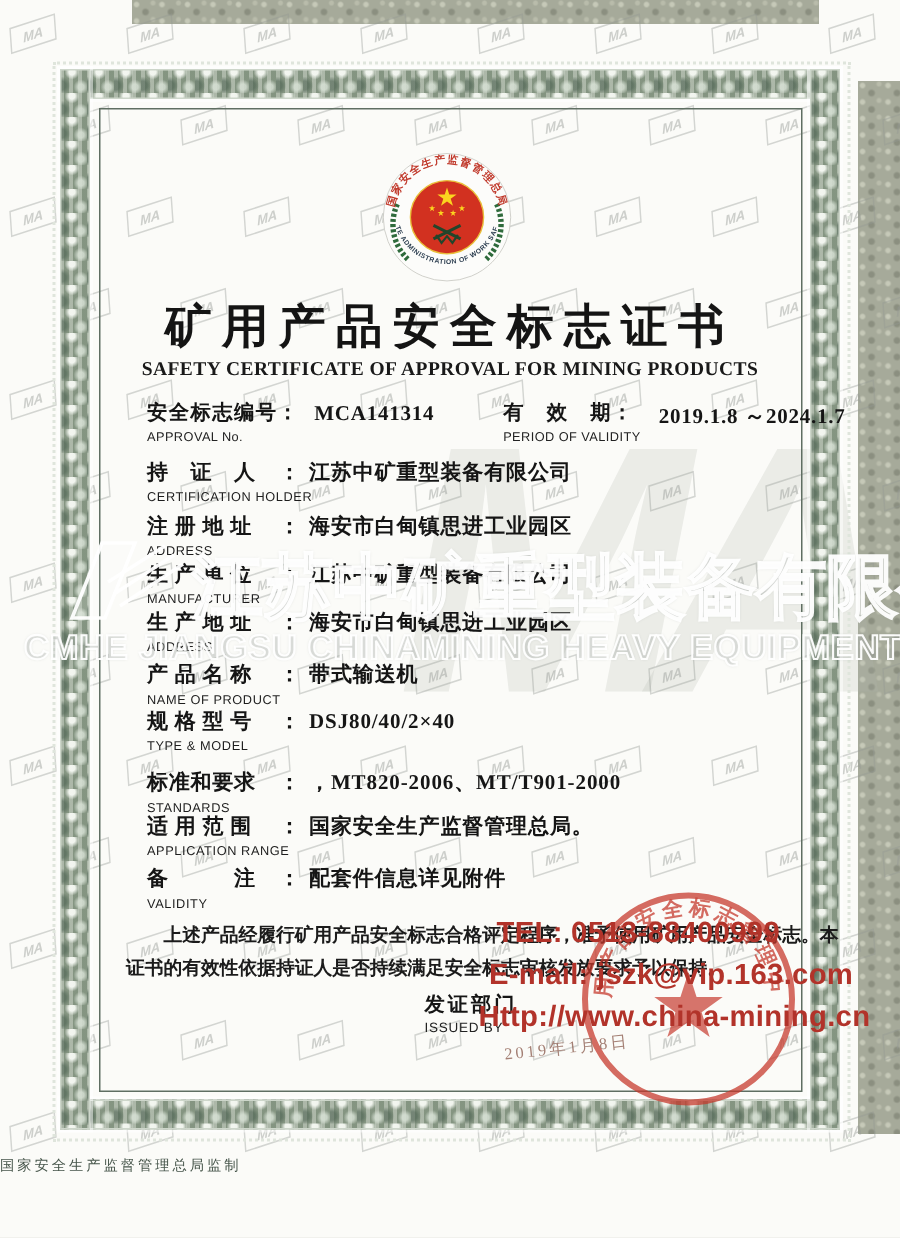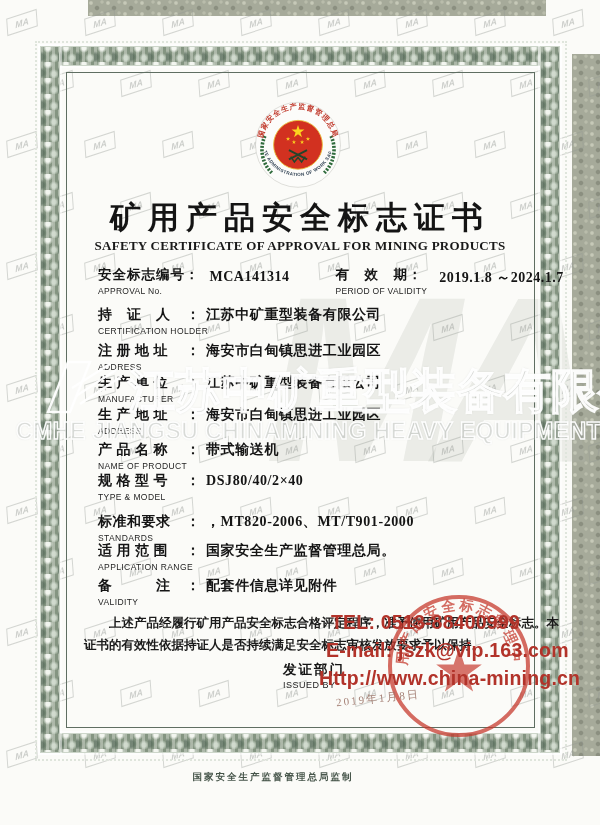--- a/index.html
+++ b/index.html
@@ -95,22 +95,22 @@
   .seal{position:absolute;left:385px;top:592px;width:148px;height:148px;z-index:5;opacity:0.92;}
   .seal-date{position:absolute;left:336px;top:691px;z-index:5;font-size:11px;
     letter-spacing:2px;color:#9b7367;transform:rotate(-6deg);opacity:0.9;}
 
   .contact{z-index:6;font-family:"Liberation Sans",sans-serif;font-weight:600;
     color:#b2332a;white-space:nowrap;font-size:19.5px;letter-spacing:0.2px;}
   .contact-tel{position:absolute;left:331px;top:611px;}
   .contact-email{position:absolute;left:326px;top:639px;}
   .contact-web{position:absolute;left:319px;top:667px;}
 
-  .footer{position:absolute;left:0;top:771px;width:546px;text-align:center;z-index:3;
-    font-size:9.5px;font-weight:bold;letter-spacing:2px;color:#46554a;}
+  .footer{position:absolute;left:0;top:771px;width:546px;text-align:left;z-index:3;
+    font-size:9.5px;font-weight:normal;letter-spacing:2px;color:#46554a;}
 </style>
 </head>
 <body>
 
 <div class="scan">
 
   <div class="tex tex-top"></div>
   <div class="tex tex-right"></div>
 
   <div class="abs big-ma">MA</div>

